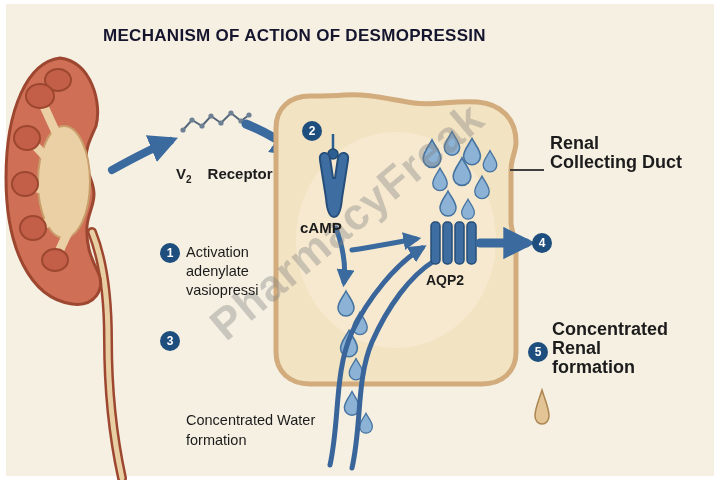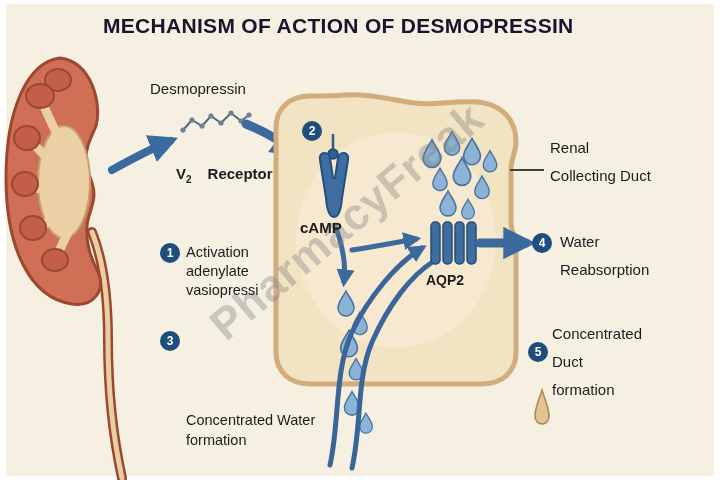--- a/index.html
+++ b/index.html
@@ -14,30 +14,30 @@
   }
   .art { position:absolute; left:0; top:0; z-index:1; }
   .watermark {
     position:absolute; left:120px; top:195px; width:460px; height:60px;
     z-index:2; text-align:center; font-size:44px; font-weight:700;
     letter-spacing:1px; color:rgba(128,128,128,0.38);
     transform:rotate(-40deg);
   }
   .lbl { position:absolute; z-index:3; white-space:pre-line; color:#1c1c1c; }
   .title {
-    position:absolute; left:103px; top:14px; z-index:3;
-    font-size:21px; font-weight:700; letter-spacing:0.3px; color:#15152e;
+    position:absolute; left:103px; top:26px; z-index:3;
+    font-size:17px; font-weight:700; letter-spacing:0.3px; color:#15152e;
   }
   .badge {
     position:absolute; z-index:3; width:20px; height:20px; border-radius:50%;
     background:#1e4e7e; color:#ffffff; font-size:12px; font-weight:700;
     display:flex; align-items:center; justify-content:center;
   }
   .step { font-size:14.5px; line-height:19px; }
-  .rlabel { font-size:15px; line-height:28px; font-weight:400; }
+  .rlabel { font-size:18px; line-height:19px; font-weight:700; }
   .small-bold { font-weight:700; }
   .wdrop { fill:#8cb3d6; stroke:#46739f; stroke-width:1.5px; }
   sub.v2 { font-size:10px; }
 </style>
 </head>
 <body>
 
 <div class="stage">
   <div class="canvas"></div>
 
@@ -146,42 +146,39 @@
 
     <line x1="510" y1="170" x2="544" y2="170" stroke="#3f3f3f" stroke-width="2"></line>
 
     <path transform="translate(542,412)" d="M0,-22 C3,-12 7,-4 7,4 A7,8 0 1 1 -7,4 C-7,-4 -3,-12 0,-22 Z" fill="#e3c494" stroke="#ad8550" stroke-width="1.5"></path>
   </svg>
 
   <div class="watermark">PharmacyFreak</div>
 
   <div class="title">MECHANISM OF ACTION OF DESMOPRESSIN</div>
 
-  <div class="lbl" style="left:150px; top:80px; font-size:15px; font-weight:500;">Desmopressin</div>
 
   <div class="lbl" style="left:176px; top:165px; font-size:15px; font-weight:700;"><span>V</span><sub class="v2">2</sub><span style="margin-left:16px;">Receptor</span></div>
 
   <div class="lbl small-bold" style="left:300px; top:219px; font-size:15px;">cAMP</div>
 
   <div class="lbl small-bold" style="left:426px; top:272px; font-size:14px;">AQP2</div>
 
   <div class="lbl rlabel" style="left:550px; top:134px;">Renal
 Collecting Duct</div>
 
   <div class="badge" style="left:160px; top:243px;">1</div>
   <div class="badge" style="left:302px; top:121px;">2</div>
   <div class="badge" style="left:160px; top:331px;">3</div>
   <div class="badge" style="left:532px; top:233px;">4</div>
   <div class="badge" style="left:528px; top:342px;">5</div>
 
   <div class="lbl step" style="left:186px; top:243px;">Activation
 adenylate
 vasiopressi</div>
-  <div class="lbl rlabel" style="left:560px; top:228px;">Water
-Reabsorption</div>
   <div class="lbl rlabel" style="left:552px; top:320px;">Concentrated
-Duct
+Renal
 formation</div>
 
 
   <div class="lbl step" style="left:186px; top:410px; line-height:20px;">Concentrated Water
 formation</div>
 </div>
 
 </body></html>

